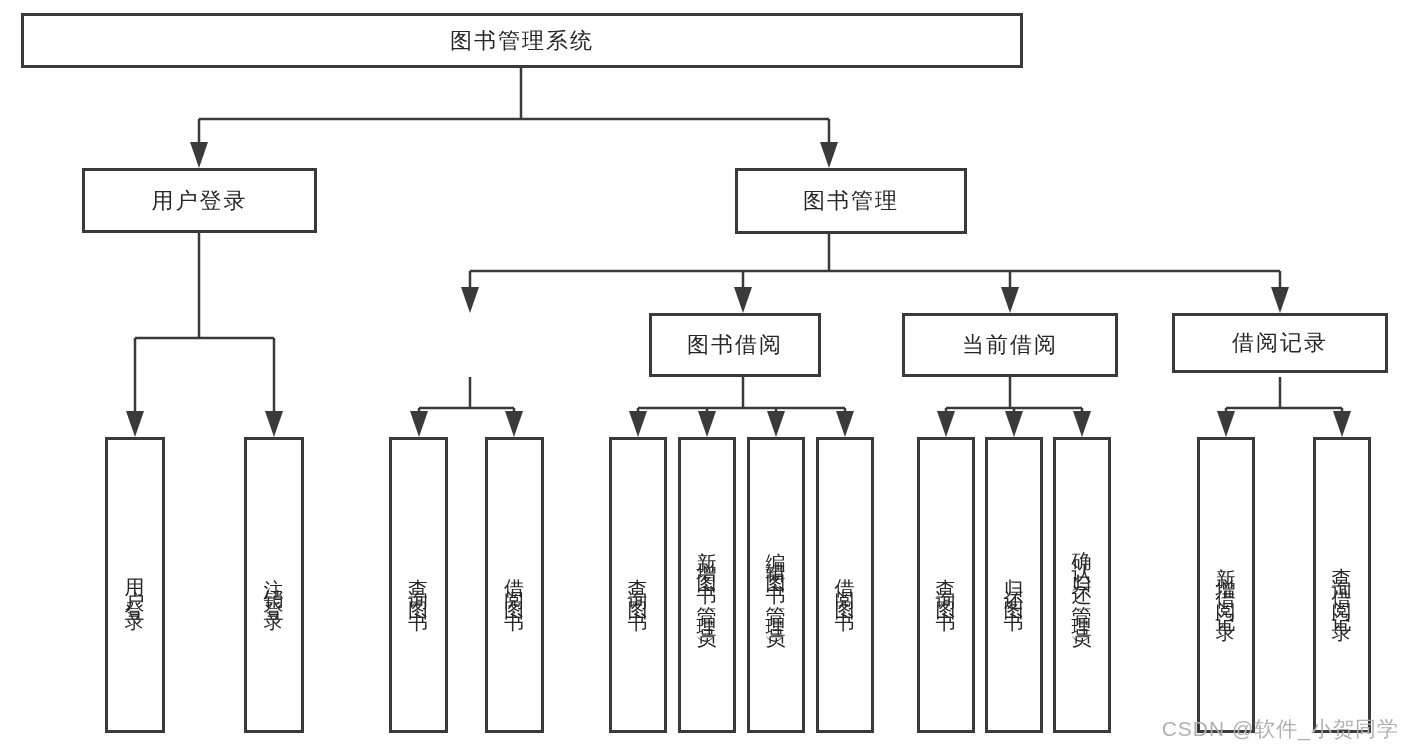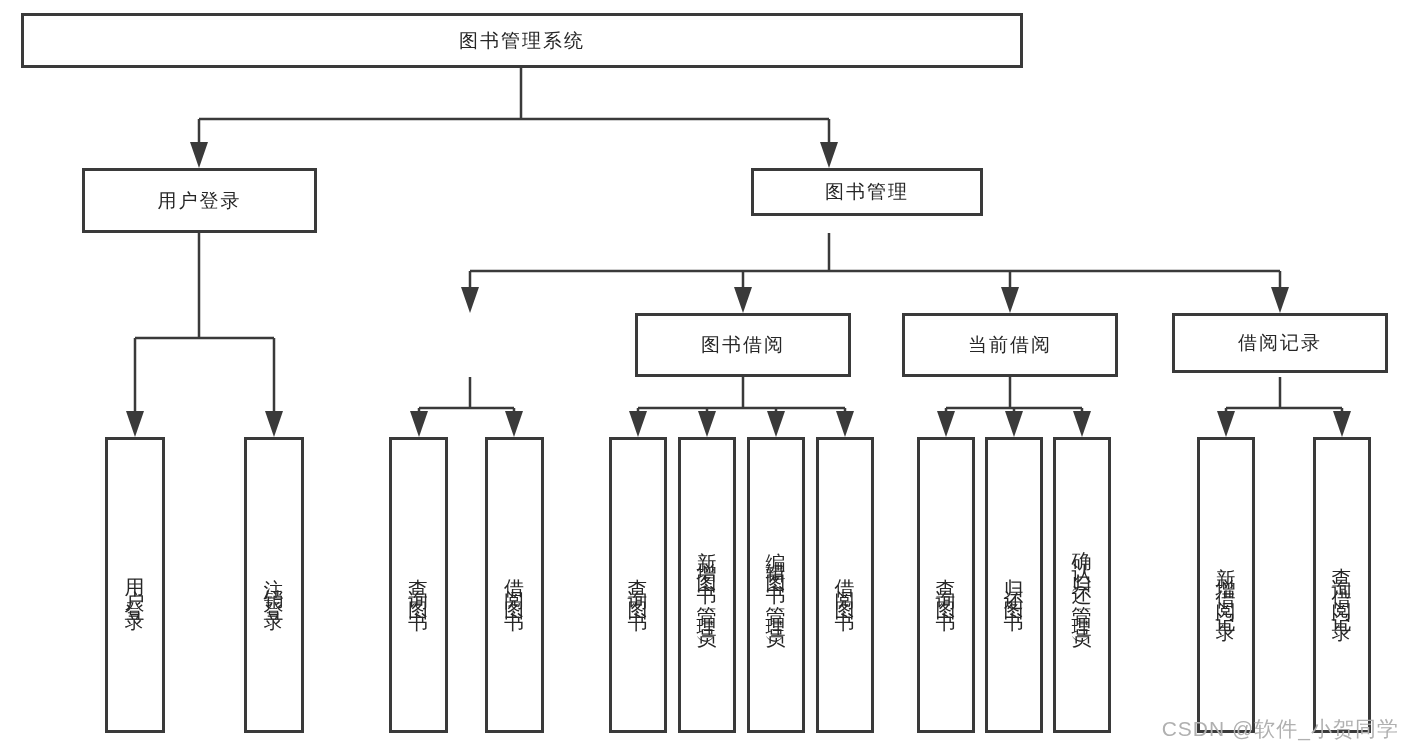--- a/index.html
+++ b/index.html
@@ -26,21 +26,21 @@
     box-sizing: border-box;
     background: #ffffff;
     border: 3px solid #3a3a3a;
     display: flex;
     align-items: center;
     justify-content: center;
     color: #262626;
     z-index: 1;
   }
   .h-label {
-    font-size: 19px;
+    font-size: 22px;
     letter-spacing: 2px;
     white-space: nowrap;
   }
   .leaf {
     top: 437px;
     height: 296px;
   }
   .v-label {
     writing-mode: vertical-lr;
     text-orientation: mixed;
@@ -98,25 +98,25 @@
     </g>
   </svg>
 
   <div class="node" style="left:21px;top:13px;width:1002px;height:55px">
     <span class="h-label">图书管理系统</span>
   </div>
 
   <div class="node" style="left:82px;top:168px;width:235px;height:65px">
     <span class="h-label">用户登录</span>
   </div>
-  <div class="node" style="left:751px;top:168px;width:232px;height:48px">
+  <div class="node" style="left:735px;top:168px;width:232px;height:66px">
     <span class="h-label">图书管理</span>
   </div>
 
-  <div class="node" style="left:635px;top:313px;width:216px;height:64px">
+  <div class="node" style="left:649px;top:313px;width:172px;height:64px">
     <span class="h-label">图书借阅</span>
   </div>
   <div class="node" style="left:902px;top:313px;width:216px;height:64px">
     <span class="h-label">当前借阅</span>
   </div>
   <div class="node" style="left:1172px;top:313px;width:216px;height:60px">
     <span class="h-label">借阅记录</span>
   </div>
 
   <div class="node leaf" style="left:105px;width:60px">

